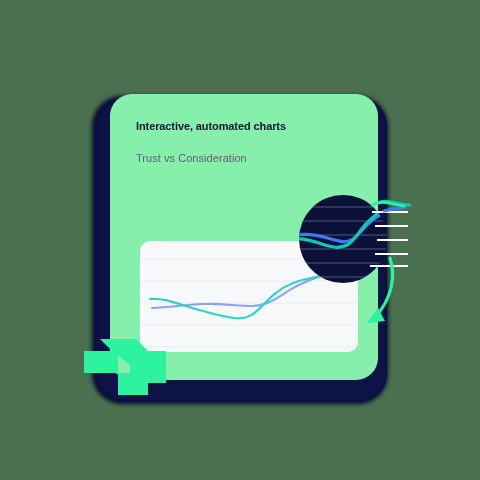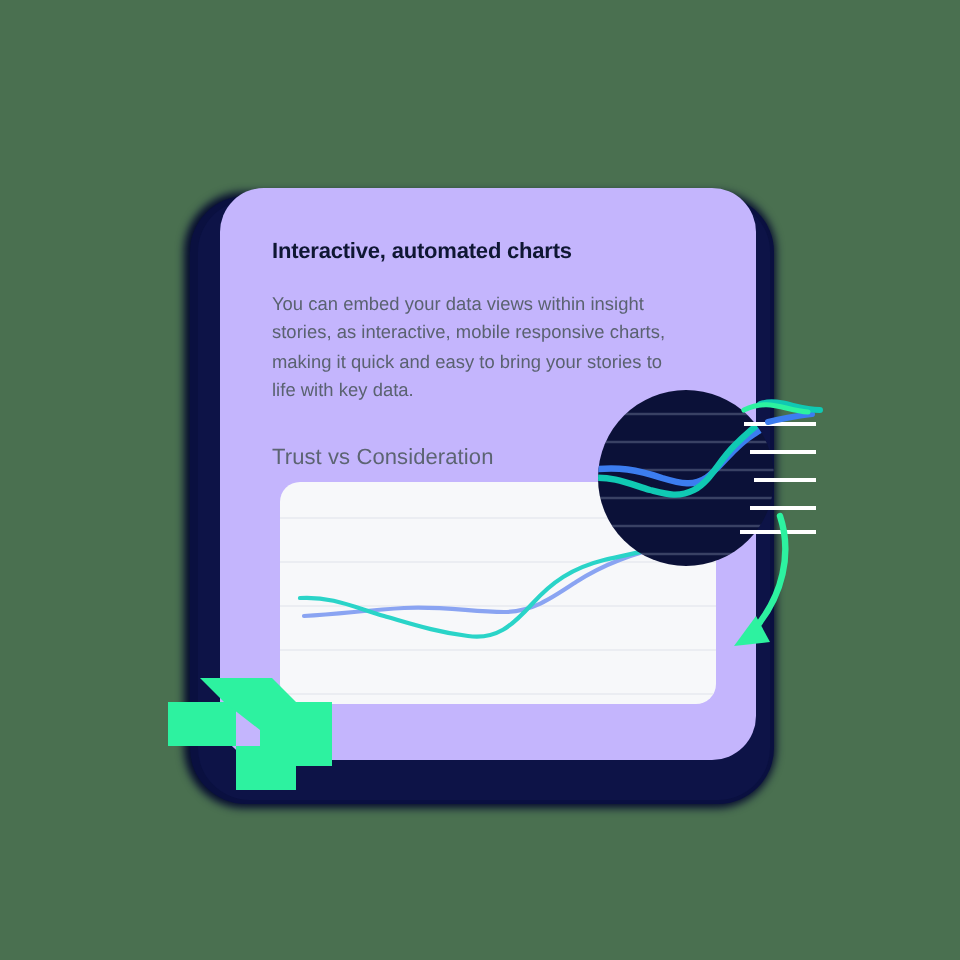--- a/index.html
+++ b/index.html
@@ -40,21 +40,21 @@
     width: 286px; height: 300px;
     border-radius: 26px;
     background: #0d1347;
   }
 
   
   .card {
     position: absolute;
     left: 110px; top: 94px;
     width: 268px; height: 286px;
-    background: #c4b5fd;
+    background: #86efac;
     border-radius: 22px;
   }
   .card-inner {
     position: absolute;
     left: 26px; top: 26px;
     right: 22px;
   }
   .card-title {
     font-size: 11px;
     font-weight: bold;
@@ -116,21 +116,20 @@
 
 <div id="stage">
 
   <div class="backdrop-shadow"></div>
   <div class="backdrop-plate"></div>
   <div class="backdrop-plate2"></div>
 
   <div class="card">
     <div class="card-inner">
       <div class="card-title">Interactive, automated charts</div>
-      <div class="card-body">You can embed your data views within insight stories, as interactive, mobile responsive charts, making it quick and easy to bring your stories to life with key data.</div>
       <div class="chart-label">Trust vs Consideration</div>
     </div>
   </div>
 
   <div class="chart-panel">
     <svg width="218" height="111" viewBox="0 0 218 111">
       <g>
         <line x1="0" y1="18" x2="218" y2="18" stroke="#ebedf2" stroke-width="1"></line>
         <line x1="0" y1="40" x2="218" y2="40" stroke="#ebedf2" stroke-width="1"></line>
         <line x1="0" y1="62" x2="218" y2="62" stroke="#ebedf2" stroke-width="1"></line>

